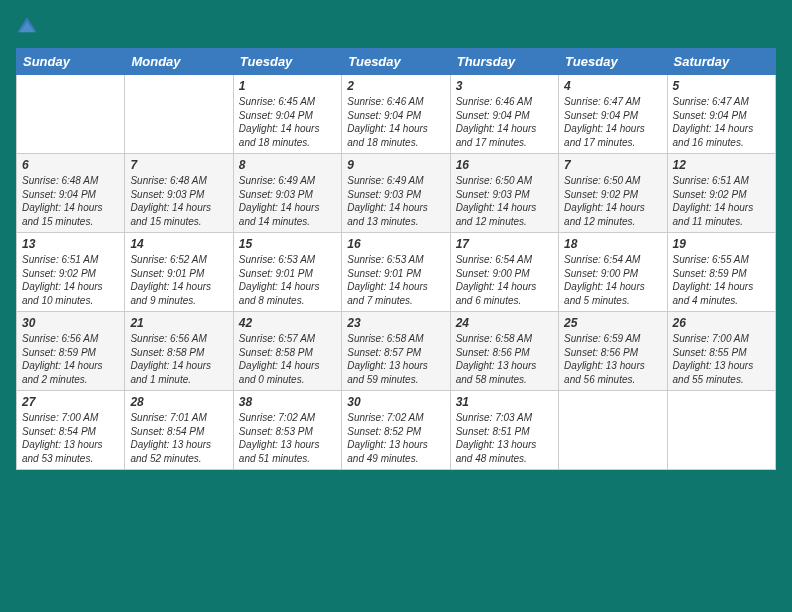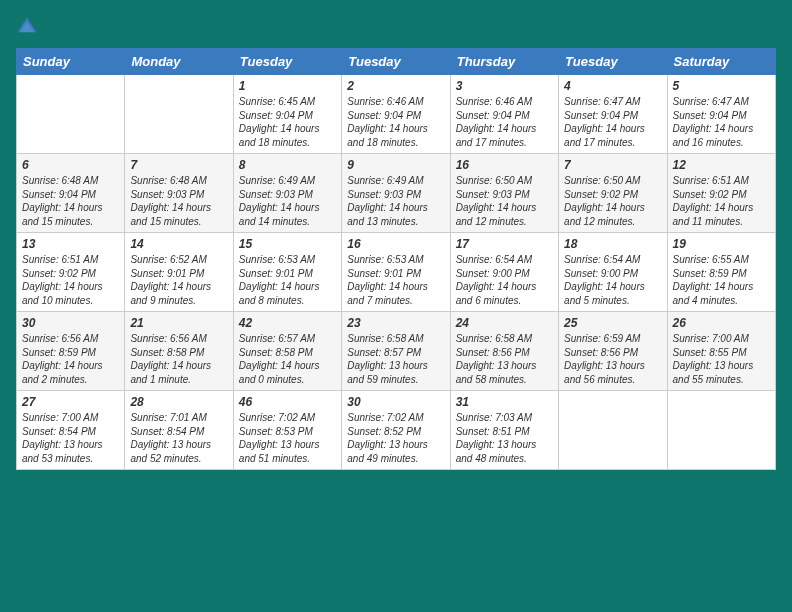--- a/index.html
+++ b/index.html
@@ -248,21 +248,21 @@
         <tr>
           <td>
             <span class="day-number">27</span>
             <div class="cell-text">Sunrise: 7:00 AM<br>Sunset: 8:54 PM<br>Daylight: 13 hours<br>and 53 minutes.</div>
           </td>
           <td>
             <span class="day-number">28</span>
             <div class="cell-text">Sunrise: 7:01 AM<br>Sunset: 8:54 PM<br>Daylight: 13 hours<br>and 52 minutes.</div>
           </td>
           <td>
-            <span class="day-number">46</span>
+            <span class="day-number">38</span>
             <div class="cell-text">Sunrise: 7:02 AM<br>Sunset: 8:53 PM<br>Daylight: 13 hours<br>and 51 minutes.</div>
           </td>
           <td>
             <span class="day-number">30</span>
             <div class="cell-text">Sunrise: 7:02 AM<br>Sunset: 8:52 PM<br>Daylight: 13 hours<br>and 49 minutes.</div>
           </td>
           <td>
             <span class="day-number">31</span>
             <div class="cell-text">Sunrise: 7:03 AM<br>Sunset: 8:51 PM<br>Daylight: 13 hours<br>and 48 minutes.</div>
           </td>

